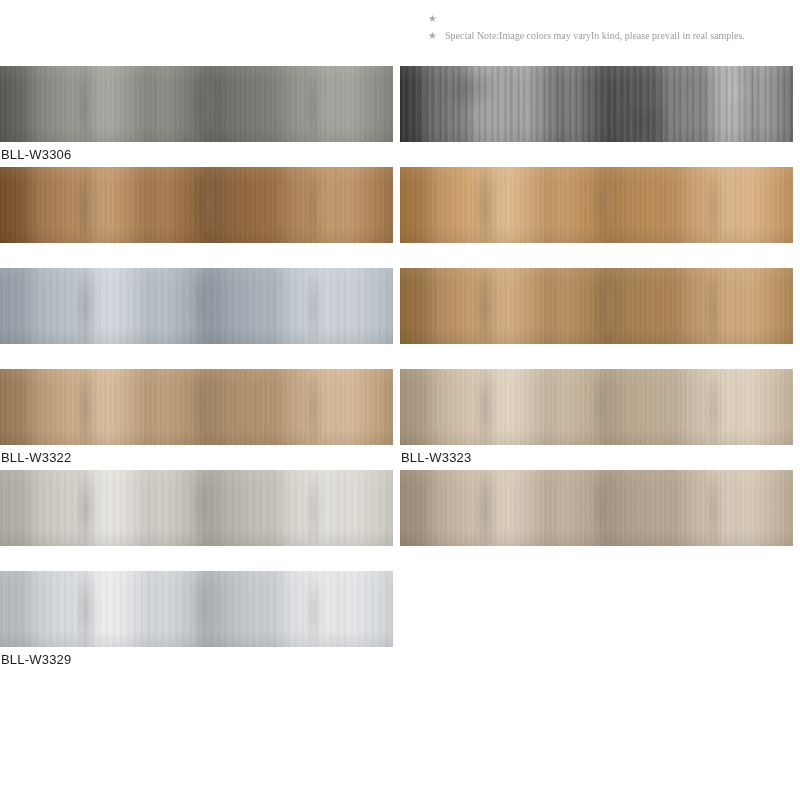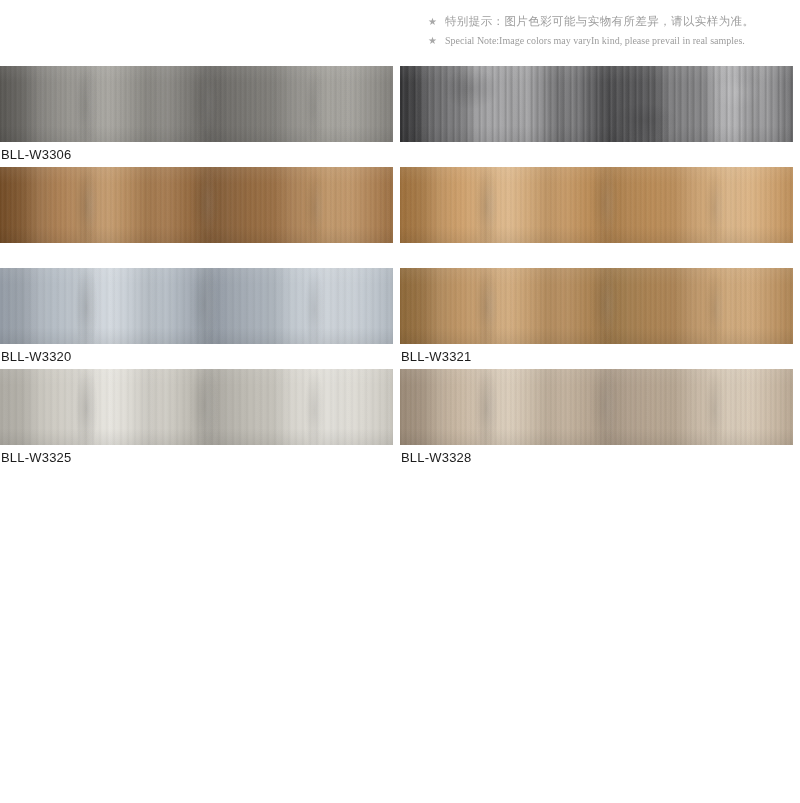--- a/index.html
+++ b/index.html
@@ -168,21 +168,20 @@
         rgba(255,255,255,0.035) 4px,
         rgba(0,0,0,0.00) 7px);
   }
 </style>
 </head>
 <body>
 
 <div class="note-block">
   <div class="note-line">
     <span class="note-star">★</span>
-    <span class="note-cn">特别提示：图片色彩可能与实物有所差异，请以实样为准。</span>
   </div>
   <div class="note-line">
     <span class="note-star">★</span>
     <span class="note-en">Special Note:Image colors may varyIn kind, please prevail in real samples.</span>
   </div>
 </div>
 
 <div class="grid" id="swatch-grid">
     <div class="cell col-left">
       <div class="swatch" style="background-color: rgb(140, 138, 133); background-image: linear-gradient(90deg, rgb(95, 93, 89) 0%, rgb(140, 138, 133) 14%, rgb(169, 167, 161) 28%, rgb(140, 138, 133) 42%, rgb(95, 93, 89) 56%, rgb(140, 138, 133) 70%, rgb(169, 167, 161) 84%, rgb(140, 138, 133) 100%);">
@@ -219,44 +218,69 @@
         <div class="grain grain-vshade"></div>
       </div>
     </div>
     <div class="cell col-right">
       <div class="swatch" style="background-color: rgb(180, 188, 196); background-image: linear-gradient(90deg, rgb(148, 156, 166) 0%, rgb(180, 188, 196) 14%, rgb(210, 216, 222) 28%, rgb(180, 188, 196) 42%, rgb(148, 156, 166) 56%, rgb(180, 188, 196) 70%, rgb(210, 216, 222) 84%, rgb(180, 188, 196) 100%);">
         <div class="grain grain-soft"></div>
         <div class="grain grain-band"></div>
         <div class="grain grain-arc"></div>
         <div class="grain grain-vshade"></div>
       </div>
-      <div class="label">BLL-W3320</div>
     </div>
     <div class="cell col-left">
       <div class="swatch" style="background-color: rgb(187, 143, 92); background-image: linear-gradient(90deg, rgb(152, 112, 61) 0%, rgb(187, 143, 92) 14%, rgb(214, 174, 126) 28%, rgb(187, 143, 92) 42%, rgb(152, 112, 61) 56%, rgb(187, 143, 92) 70%, rgb(214, 174, 126) 84%, rgb(187, 143, 92) 100%);">
         <div class="grain grain-v"></div>
         <div class="grain grain-band"></div>
         <div class="grain grain-arc"></div>
         <div class="grain grain-sweep"></div>
         <div class="grain grain-vshade"></div>
       </div>
-      <div class="label">BLL-W3321</div>
+    </div>
+    <div class="cell col-right">
+      <div class="swatch" style="background-color: rgb(194, 160, 121); background-image: linear-gradient(90deg, rgb(161, 128, 90) 0%, rgb(194, 160, 121) 14%, rgb(220, 192, 157) 28%, rgb(194, 160, 121) 42%, rgb(161, 128, 90) 56%, rgb(194, 160, 121) 70%, rgb(220, 192, 157) 84%, rgb(194, 160, 121) 100%);">
+        <div class="grain grain-v"></div>
+        <div class="grain grain-band"></div>
+        <div class="grain grain-arc"></div>
+        <div class="grain grain-sweep"></div>
+        <div class="grain grain-vshade"></div>
+      </div>
+      <div class="label">BLL-W3322</div>
+    </div>
+    <div class="cell col-left">
+      <div class="swatch" style="background-color: rgb(207, 189, 164); background-image: linear-gradient(90deg, rgb(176, 156, 129) 0%, rgb(207, 189, 164) 14%, rgb(230, 216, 196) 28%, rgb(207, 189, 164) 42%, rgb(176, 156, 129) 56%, rgb(207, 189, 164) 70%, rgb(230, 216, 196) 84%, rgb(207, 189, 164) 100%);">
+        <div class="grain grain-v"></div>
+        <div class="grain grain-band"></div>
+        <div class="grain grain-arc"></div>
+        <div class="grain grain-sweep"></div>
+        <div class="grain grain-vshade"></div>
+      </div>
+      <div class="label">BLL-W3323</div>
     </div>
     <div class="cell col-right">
       <div class="swatch" style="background-color: rgb(205, 202, 194); background-image: linear-gradient(90deg, rgb(174, 171, 163) 0%, rgb(205, 202, 194) 14%, rgb(230, 228, 222) 28%, rgb(205, 202, 194) 42%, rgb(174, 171, 163) 56%, rgb(205, 202, 194) 70%, rgb(230, 228, 222) 84%, rgb(205, 202, 194) 100%);">
         <div class="grain grain-soft"></div>
         <div class="grain grain-band"></div>
         <div class="grain grain-arc"></div>
         <div class="grain grain-vshade"></div>
       </div>
-      <div class="label">BLL-W3325</div>
     </div>
     <div class="cell col-left">
       <div class="swatch" style="background-color: rgb(198, 180, 158); background-image: linear-gradient(90deg, rgb(166, 148, 128) 0%, rgb(198, 180, 158) 14%, rgb(222, 208, 189) 28%, rgb(198, 180, 158) 42%, rgb(166, 148, 128) 56%, rgb(198, 180, 158) 70%, rgb(222, 208, 189) 84%, rgb(198, 180, 158) 100%);">
         <div class="grain grain-v"></div>
         <div class="grain grain-band"></div>
         <div class="grain grain-arc"></div>
         <div class="grain grain-sweep"></div>
         <div class="grain grain-vshade"></div>
       </div>
-      <div class="label">BLL-W3328</div>
+    </div>
+    <div class="cell col-right">
+      <div class="swatch" style="background-color: rgb(211, 214, 217); background-image: linear-gradient(90deg, rgb(180, 184, 188) 0%, rgb(211, 214, 217) 14%, rgb(236, 237, 239) 28%, rgb(211, 214, 217) 42%, rgb(180, 184, 188) 56%, rgb(211, 214, 217) 70%, rgb(236, 237, 239) 84%, rgb(211, 214, 217) 100%);">
+        <div class="grain grain-soft"></div>
+        <div class="grain grain-band"></div>
+        <div class="grain grain-arc"></div>
+        <div class="grain grain-vshade"></div>
+      </div>
+      <div class="label">BLL-W3329</div>
     </div>
   </div>
 
 </body></html>

